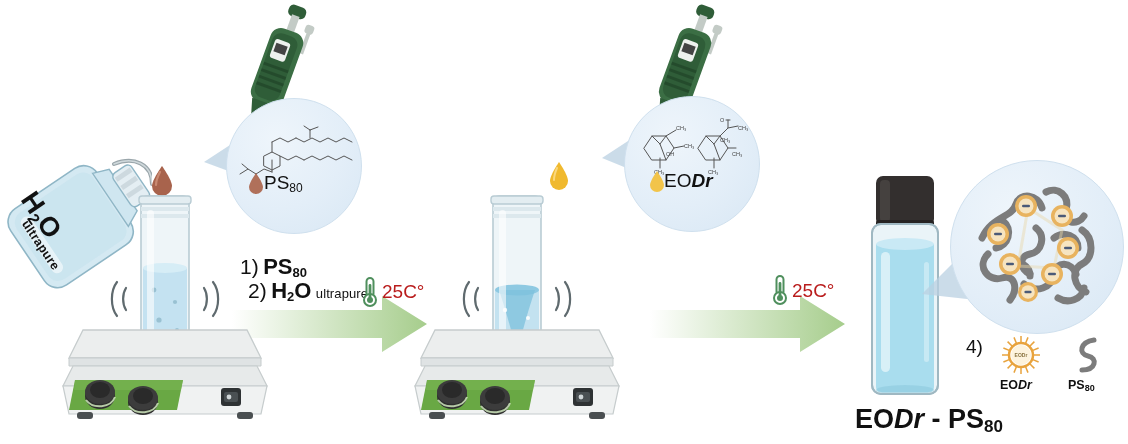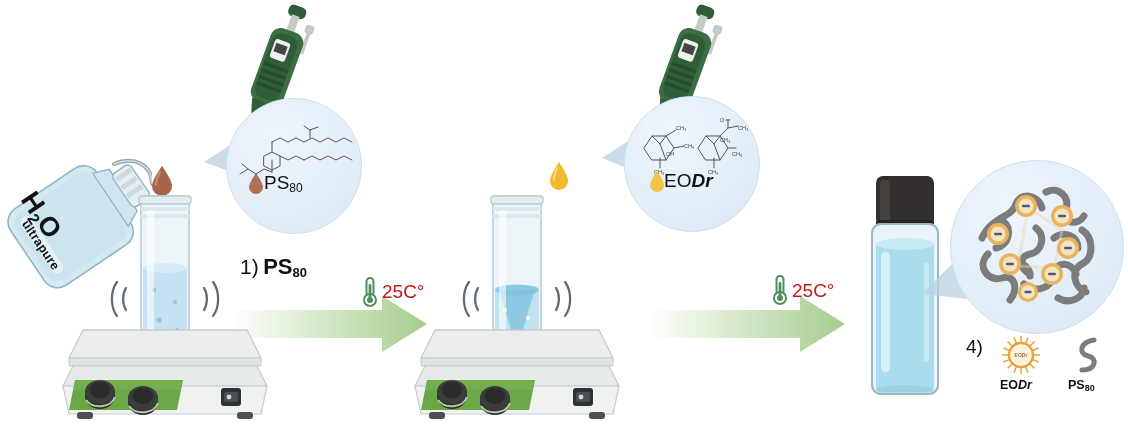--- a/index.html
+++ b/index.html
@@ -216,20 +216,25 @@
   </svg>
   <div class="bubble-lbl" style="left:264px;top:172px;">
     <span class="b">PS</span><span class="sub">80</span>
   </div>
 
   
   <div class="steptext" style="left:240px;top:254px;">
     <span class="num">1)</span>
     <span class="bold">PS</span><span class="sub">80</span>
   </div>
+  <div class="steptext" style="left:248px;top:278px;">
+    <span class="num">2)</span>
+    <span class="bold">H</span><span class="sub">2</span><span class="bold">O</span>
+    <span class="small-reg">ultrapure</span>
+  </div>
 
   <svg class="abs" style="left:360px;top:276px;" width="20" height="32">
     <rect x="6.5" y="2" width="7" height="19" rx="3.5" fill="#fff" stroke="#4f8f5d" stroke-width="2"></rect>
     <circle cx="10" cy="24" r="6" fill="#fff" stroke="#4f8f5d" stroke-width="2"></circle>
     <rect x="8.6" y="8" width="2.8" height="15" rx="1.4" fill="#4f8f5d"></rect>
     <circle cx="10" cy="24" r="3" fill="#4f8f5d"></circle>
   </svg>
   <div class="temp abs" style="left:382px;top:281px;">25C°</div>
 
   
@@ -373,20 +378,23 @@
 
     <path d="M26,72 L84,72 L84,215 a5,5 0 0 1 -5,5 L31,220 a5,5 0 0 1 -5,-5 Z" fill="#a9ddee"></path>
     <ellipse cx="55" cy="72" rx="29" ry="6" fill="#c9e9f5"></ellipse>
     <ellipse cx="55" cy="218" rx="29" ry="5" fill="#8ecadd" opacity=".6"></ellipse>
 
     <rect x="31" y="80" width="9" height="120" rx="4.5" fill="#ffffff" opacity=".55"></rect>
     <rect x="74" y="90" width="5" height="100" rx="2.5" fill="#ffffff" opacity=".35"></rect>
     <rect x="22" y="52" width="66" height="170" rx="9" fill="none" stroke="#9fb8c2" stroke-width="2"></rect>
   </svg>
 
+  <div class="prodlabel" style="left:855px;top:404px;">
+    <span>EO</span><span class="ital">Dr</span><span> - </span><span>PS</span><span class="sub">80</span>
+  </div>
 
   
   <svg class="abs" style="left:918px;top:228px;" width="70" height="80">
     <path d="M4,66 L56,14 L58,72 Z" fill="#b9d0e2" opacity=".75"></path>
   </svg>
   <div class="bubble" style="left:950px;top:160px;width:172px;height:172px;"></div>
   <svg class="abs" style="left:958px;top:168px;" width="156" height="156">
     <g stroke="#7c7c7c" stroke-width="7" fill="none" stroke-linecap="round" stroke-linejoin="round">
       <path d="M24,70 C34,48 54,50 58,36 C62,24 80,26 84,40"></path>
       <path d="M88,24 C100,18 112,28 108,42 C104,56 120,58 126,48"></path>

